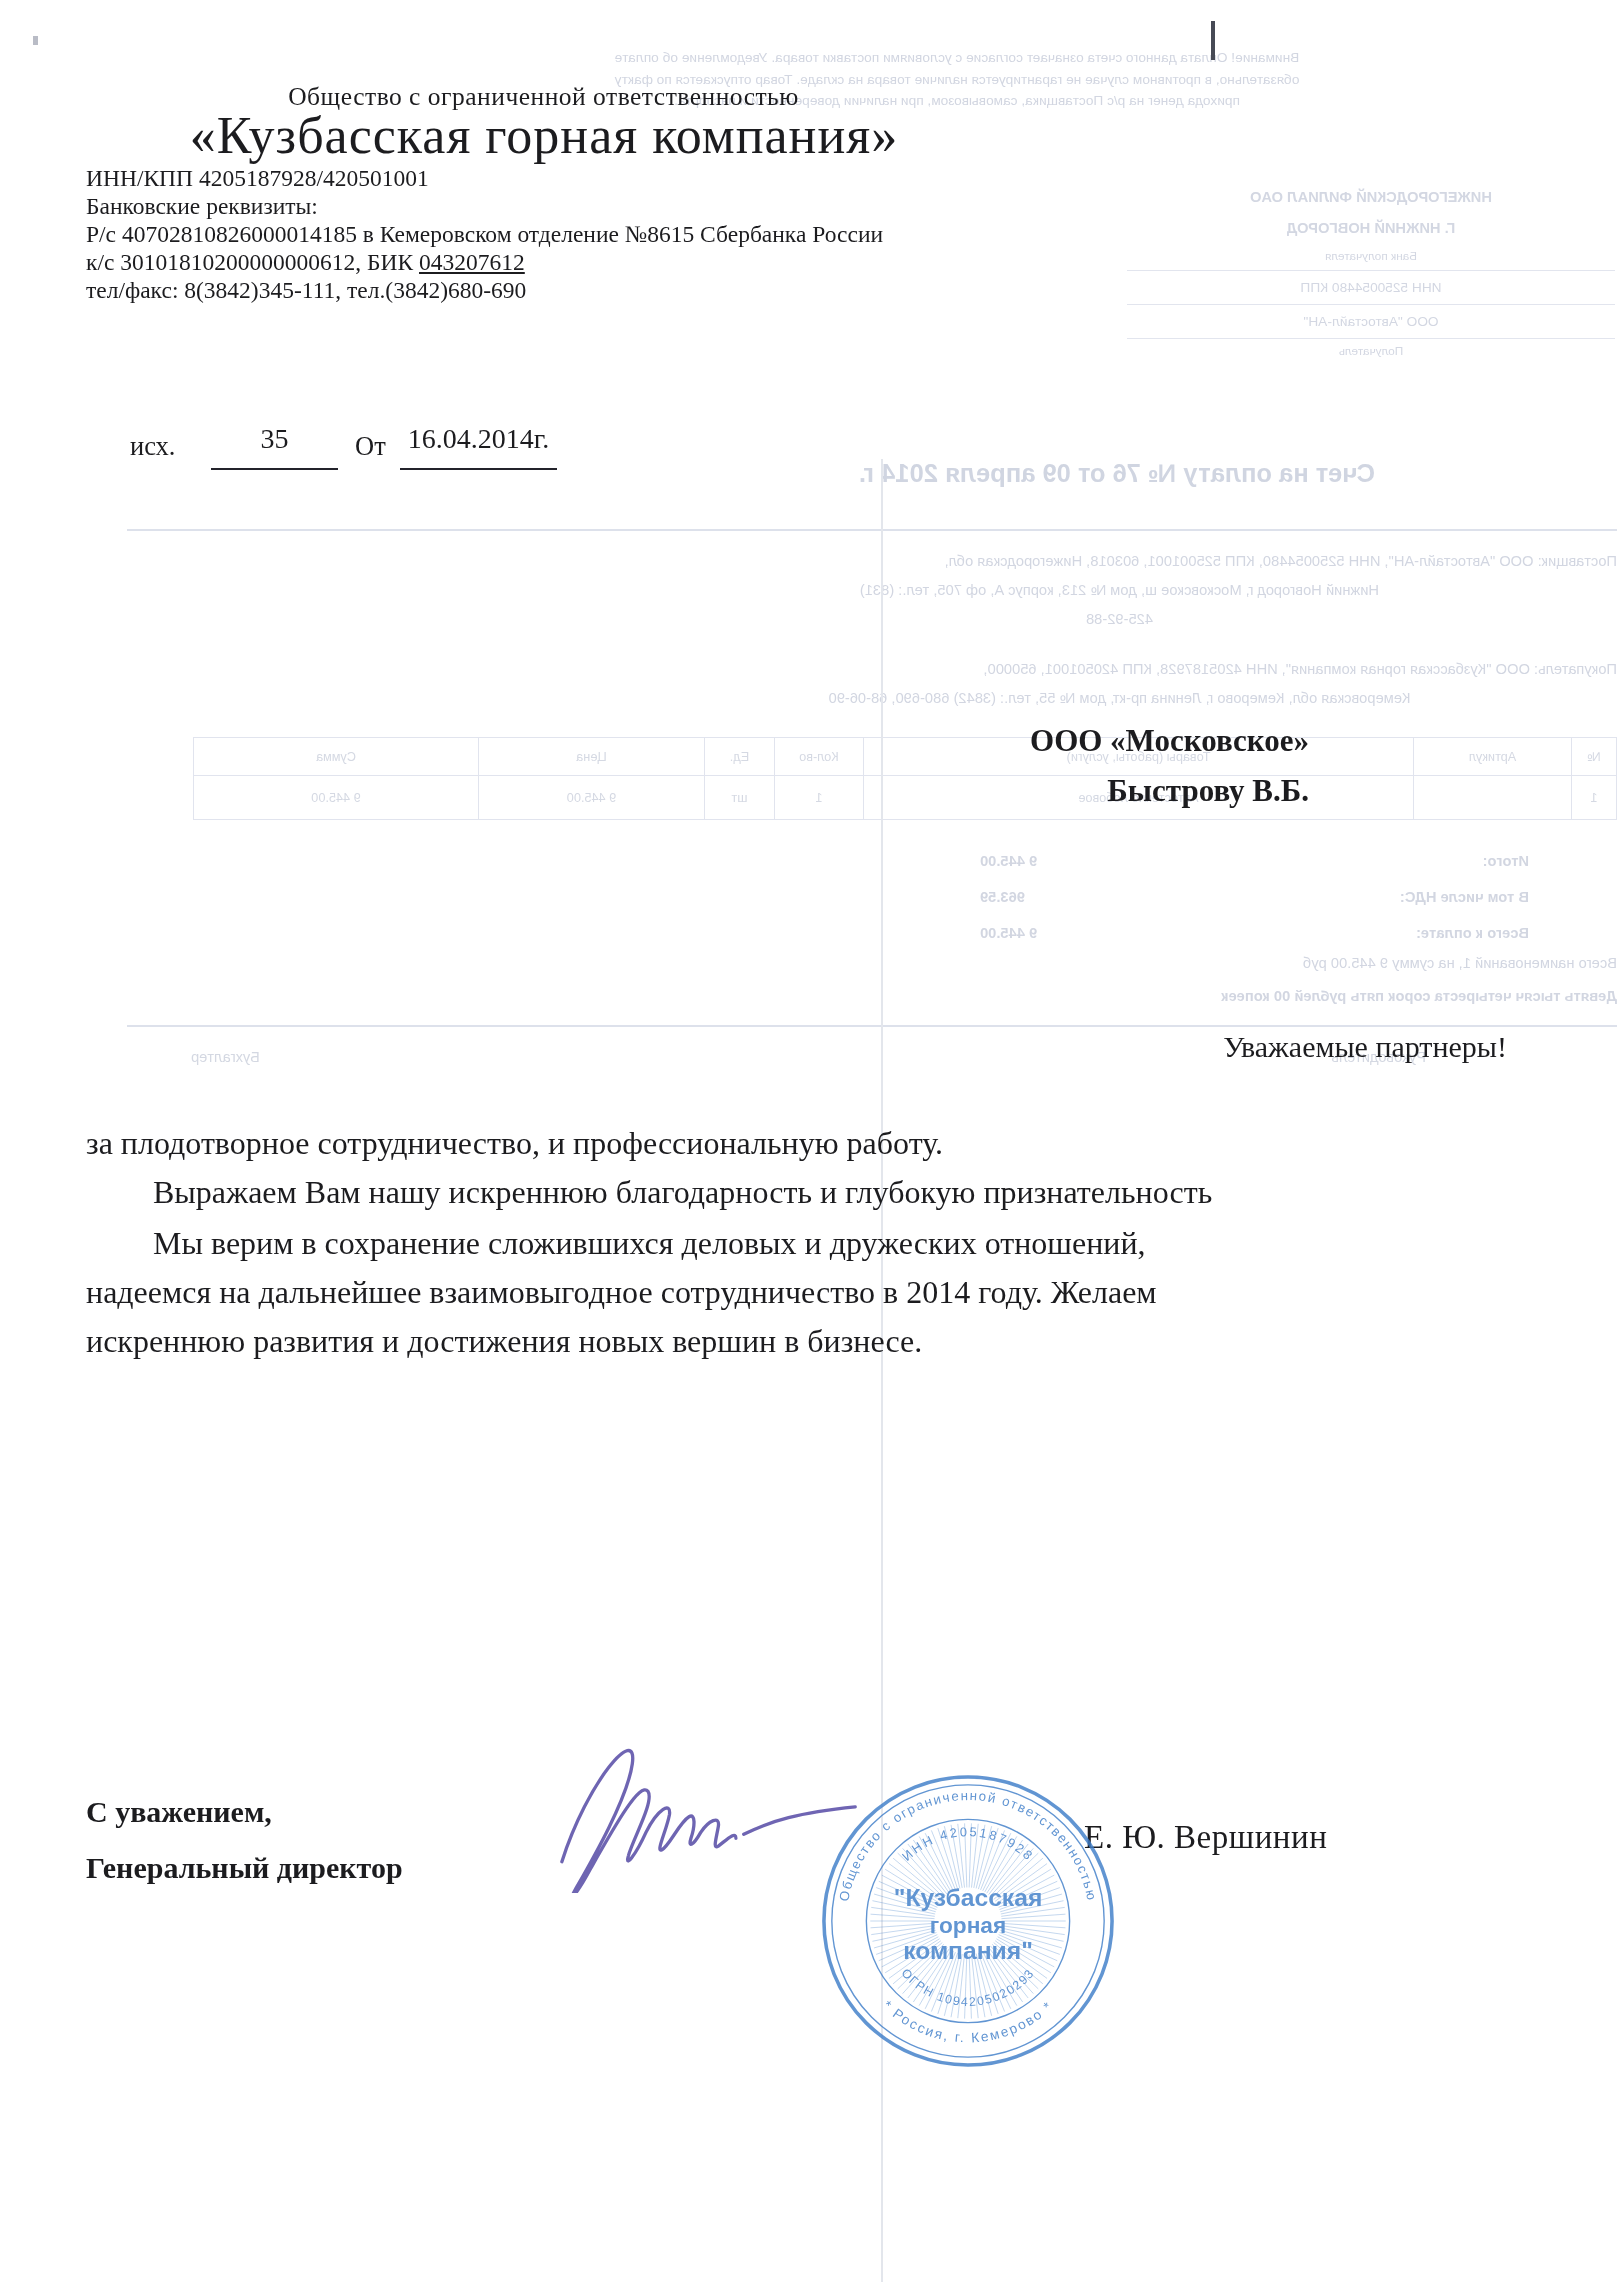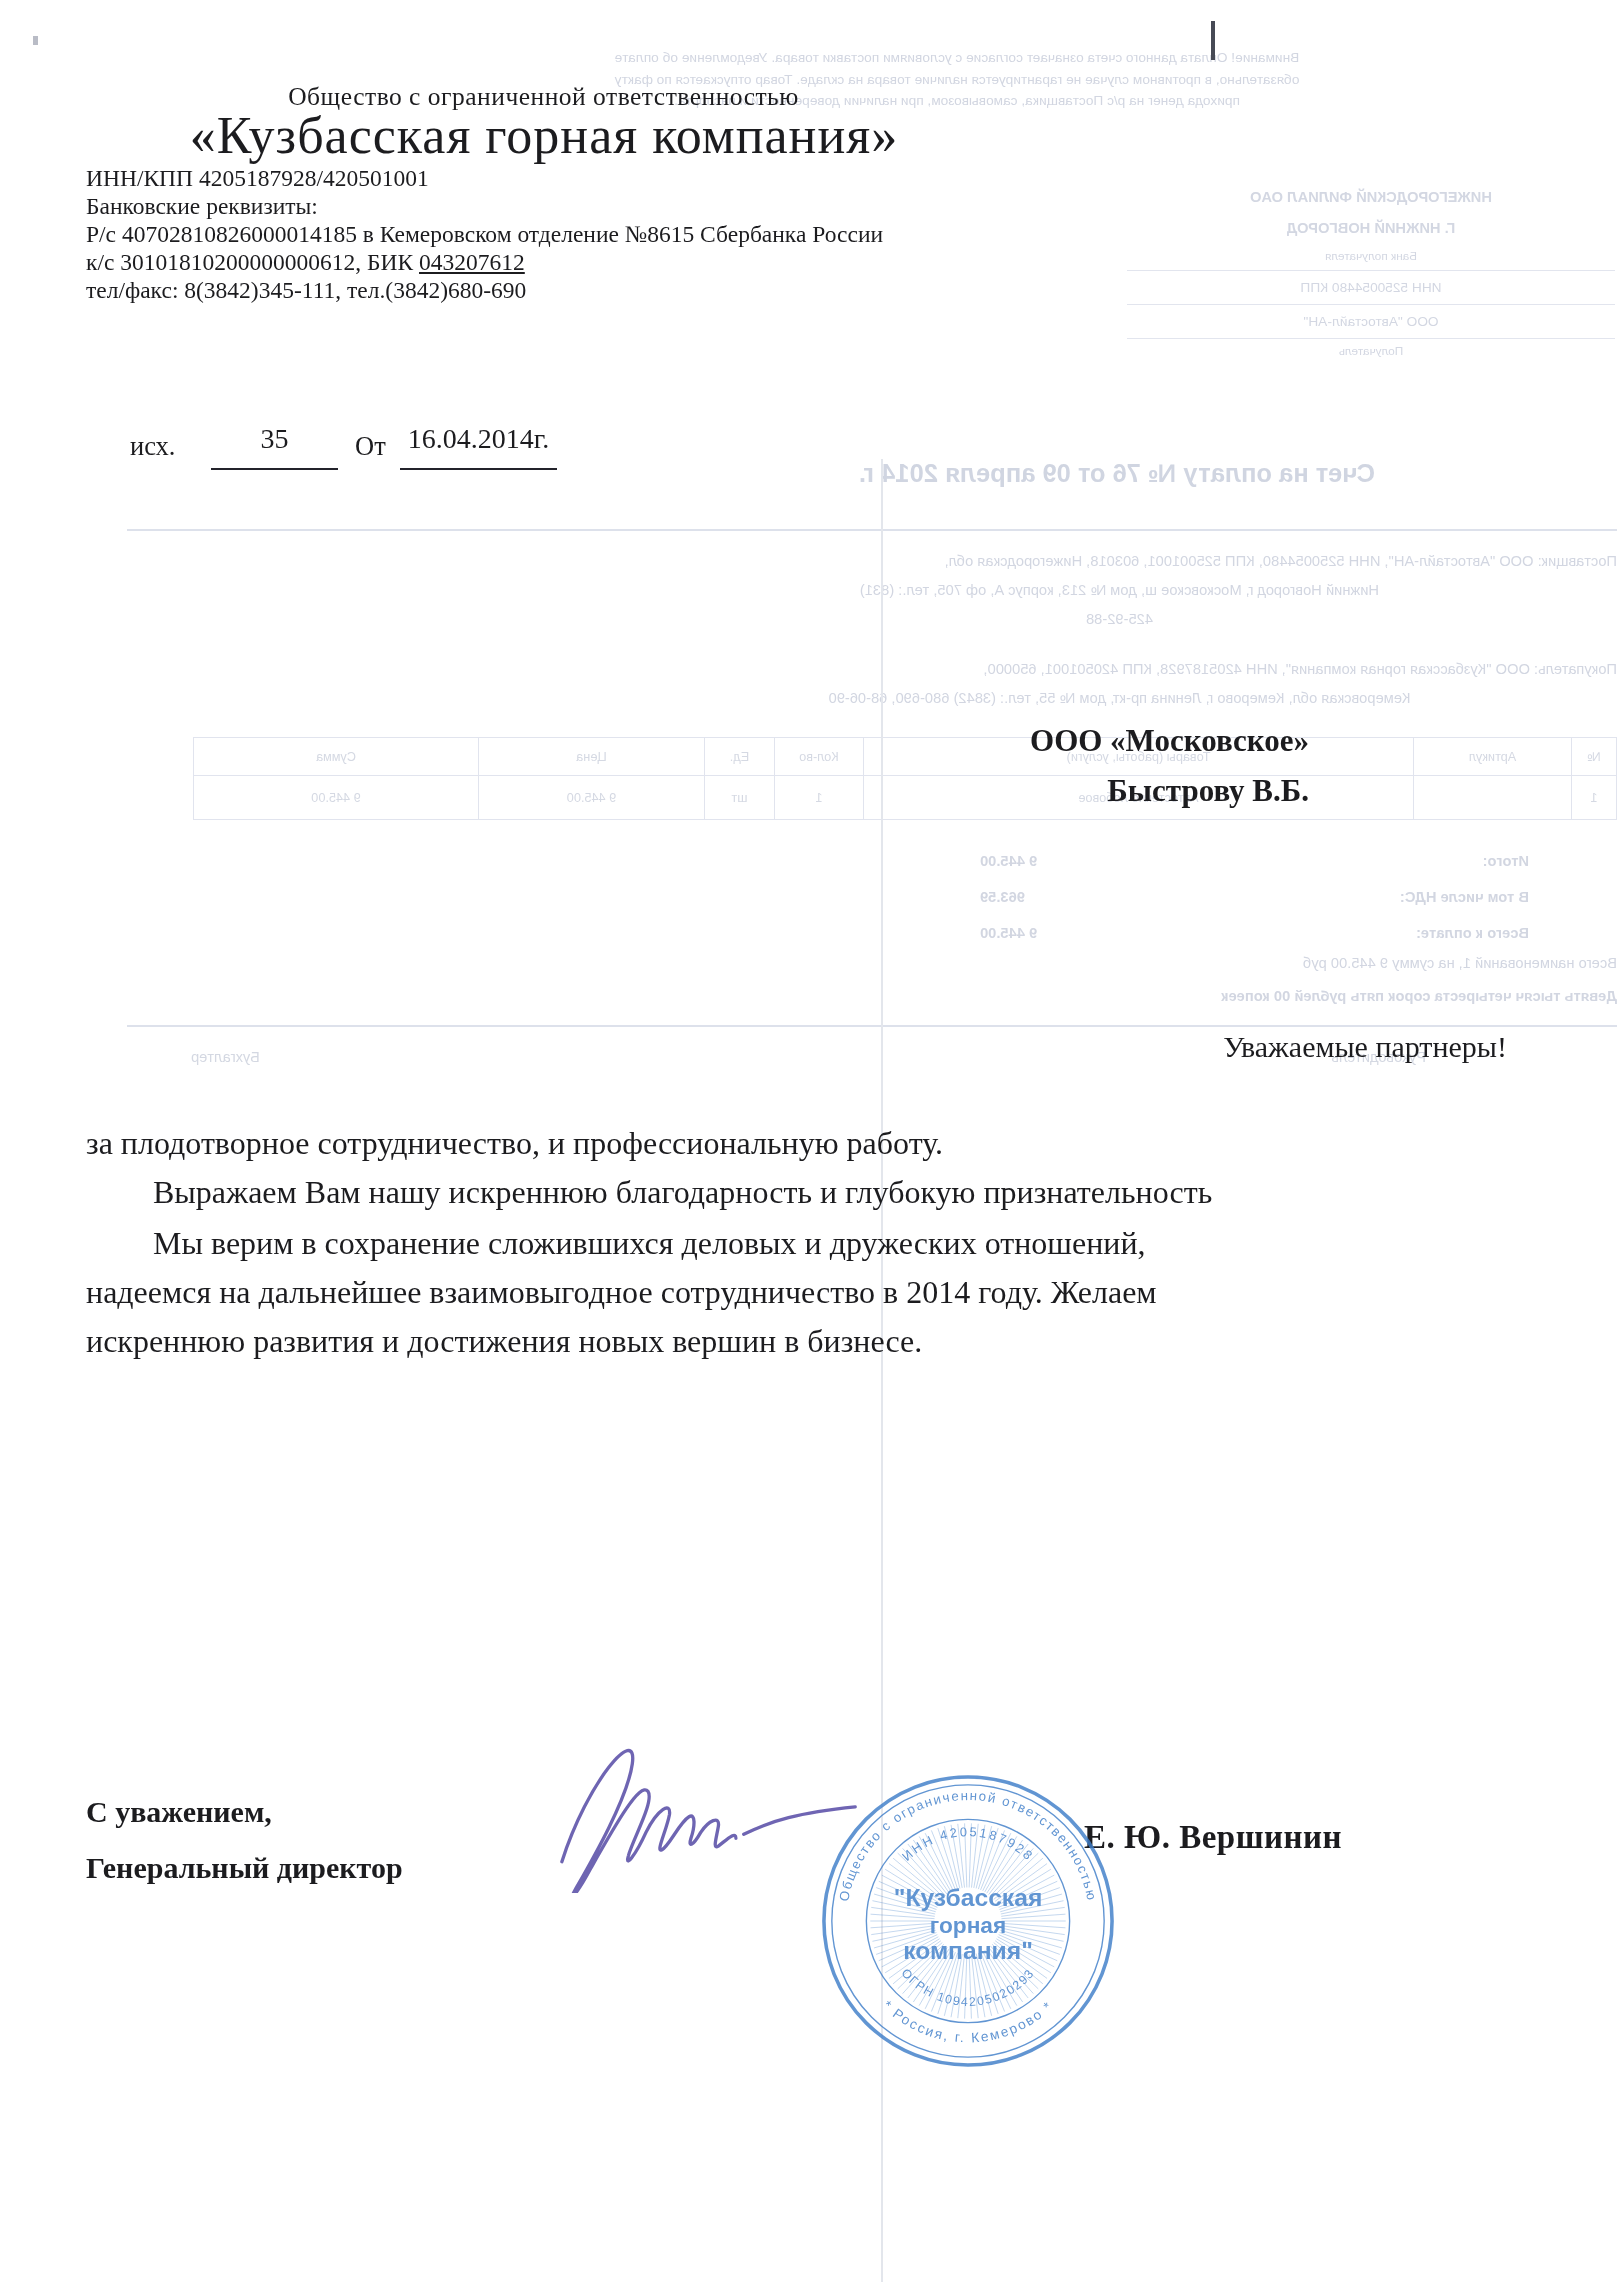--- a/index.html
+++ b/index.html
@@ -17,21 +17,21 @@
   .addr .u{text-decoration:underline;}
   .refrow{left:0;top:427px;width:1620px;height:45px;font-size:26.5px;}
   .refrow .lbl{position:absolute;top:3.9px;}
   .blank{position:absolute;top:-3.9px;height:45px;border-bottom:2.5px solid #23232b;text-align:center;font-size:28px;}
   .recipient{left:814px;top:716px;width:495px;text-align:right;font-weight:bold;font-size:31px;line-height:50px;}
   .salutation{left:86px;top:1030px;width:1421px;text-align:right;font-size:30px;}
   .para{left:86px;top:0;width:1475px;font-size:32px;line-height:49px;}
   .para .line{white-space:nowrap;}
   .para .indent{padding-left:67px;}
   .closing{left:86px;top:1784px;width:686px;font-weight:bold;font-size:30px;line-height:56px;}
-  .dirname{left:1084px;top:1819px;font-weight:bold;font-size:33px;letter-spacing:0.5px;}
+  .dirname{left:1084px;top:1819px;font-weight:normal;font-size:33px;letter-spacing:0.5px;}
   
   .vline{left:881px;top:459px;width:2px;height:1823px;background:#e3e6ec;}
   .dash-artifact{left:1211px;top:20.6px;width:3.9px;height:39px;background:#474a55;}
   .dot-artifact{left:33px;top:36px;width:4.9px;height:8.8px;background:#b9bcc6;}
   
   .ghost{color:#ccd1dd;font-family:"Liberation Sans", sans-serif;transform:scaleX(-1);}
   .g-top{left:294px;top:47px;width:1326px;text-align:center;font-size:13.7px;line-height:21.6px;color:#d2d6e1;}
   .g-bank{left:1127px;top:182px;width:488px;font-size:13.7px;text-align:center;color:#d3d7e2;}
   .g-bank .b1{font-weight:bold;font-size:14.7px;line-height:31px;}
   .g-bank .small{font-size:11.8px;line-height:25.5px;}

